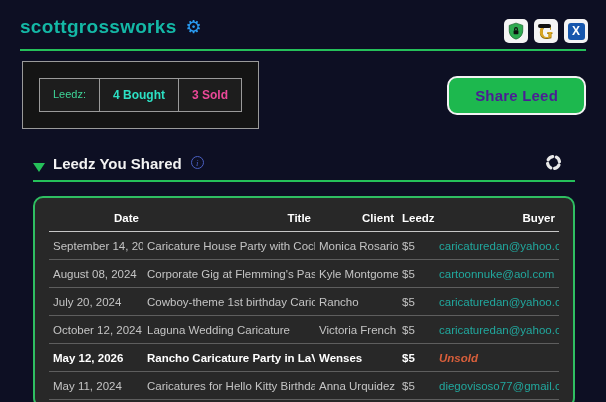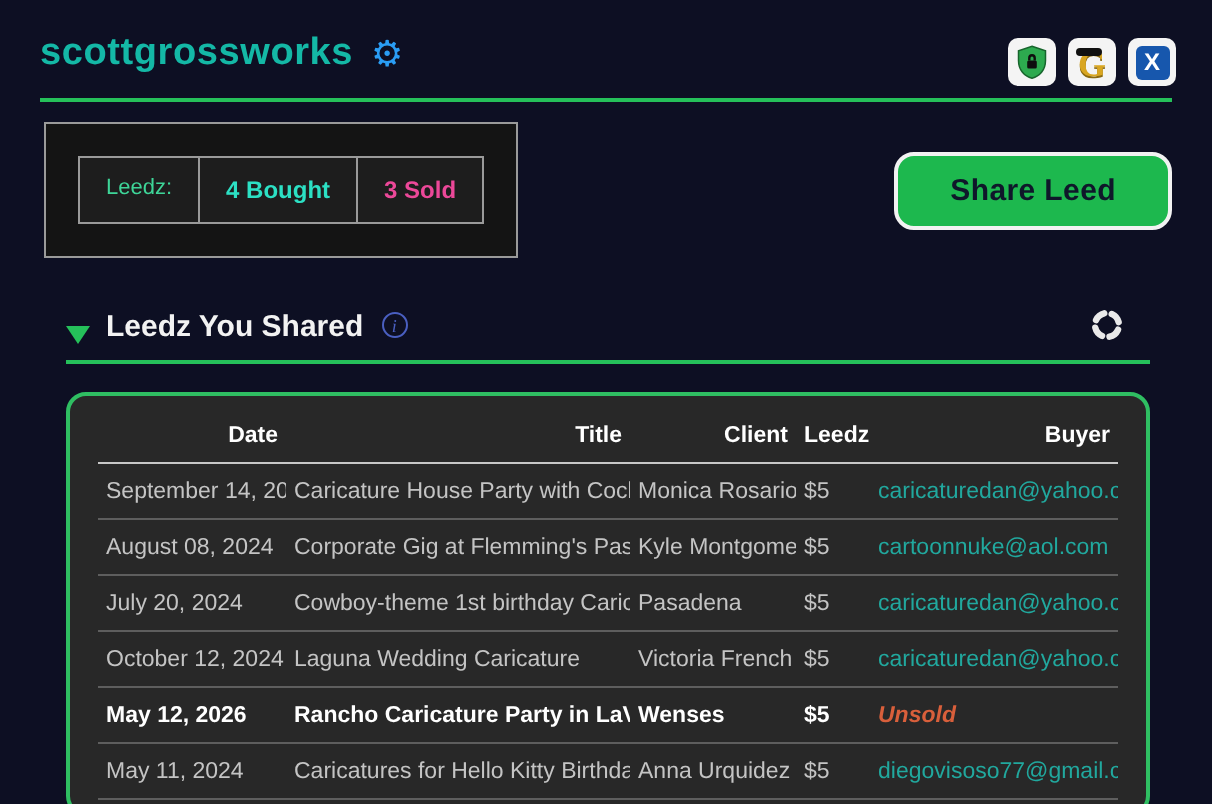--- a/index.html
+++ b/index.html
@@ -43,21 +43,21 @@
     border:1px solid #9a9a9a; background:#1d1d1d; padding:9px 13px;
     font-size:12px; white-space:nowrap; margin-left:-1px;
   }
   .stat-cell:first-child { margin-left:0; }
   .stat-leedz { color:#3ed598; font-size:11px; font-weight:normal; }
   .stat-bought { color:#2ce0c4; font-weight:bold; }
   .stat-shared { color:#5666d8; font-weight:bold; }
   .stat-sold { color:#ec4899; font-weight:bold; }
 
   .share-btn {
-    background:#1db84e; color:#0f172a; font-weight:bold; font-size:15px;
+    background:#1db84e; color:#4c1d95; font-weight:bold; font-size:15px;
     border:2px solid #f2f2f2; border-radius:10px; padding:9px 26px;
     cursor:pointer; font-family:"Liberation Sans", sans-serif; letter-spacing:.2px;
   }
 
   
   .section-head { display:flex; align-items:flex-end; margin:24px 31px 0 33px; }
   .tri-down { width:0; height:0; border-left:6px solid transparent;
     border-right:6px solid transparent; border-top:9px solid #25c05a; margin-right:8px; }
   .section-title { font-size:15px; font-weight:bold; color:#f2f2f2; }
   .info-badge {
@@ -164,21 +164,21 @@
       <tr>
         <td>August 08, 2024</td>
         <td>Corporate Gig at Flemming's Pasadena</td>
         <td>Kyle Montgomery</td>
         <td>$5</td>
         <td class="buyer">cartoonnuke@aol.com</td>
       </tr>
       <tr>
         <td>July 20, 2024</td>
         <td>Cowboy-theme 1st birthday Caricatures</td>
-        <td>Pasadena</td>
+        <td>Rancho</td>
         <td>$5</td>
         <td class="buyer">caricaturedan@yahoo.com</td>
       </tr>
       <tr>
         <td>October 12, 2024</td>
         <td>Laguna Wedding Caricature</td>
         <td>Victoria French</td>
         <td>$5</td>
         <td class="buyer">caricaturedan@yahoo.com</td>
       </tr>

